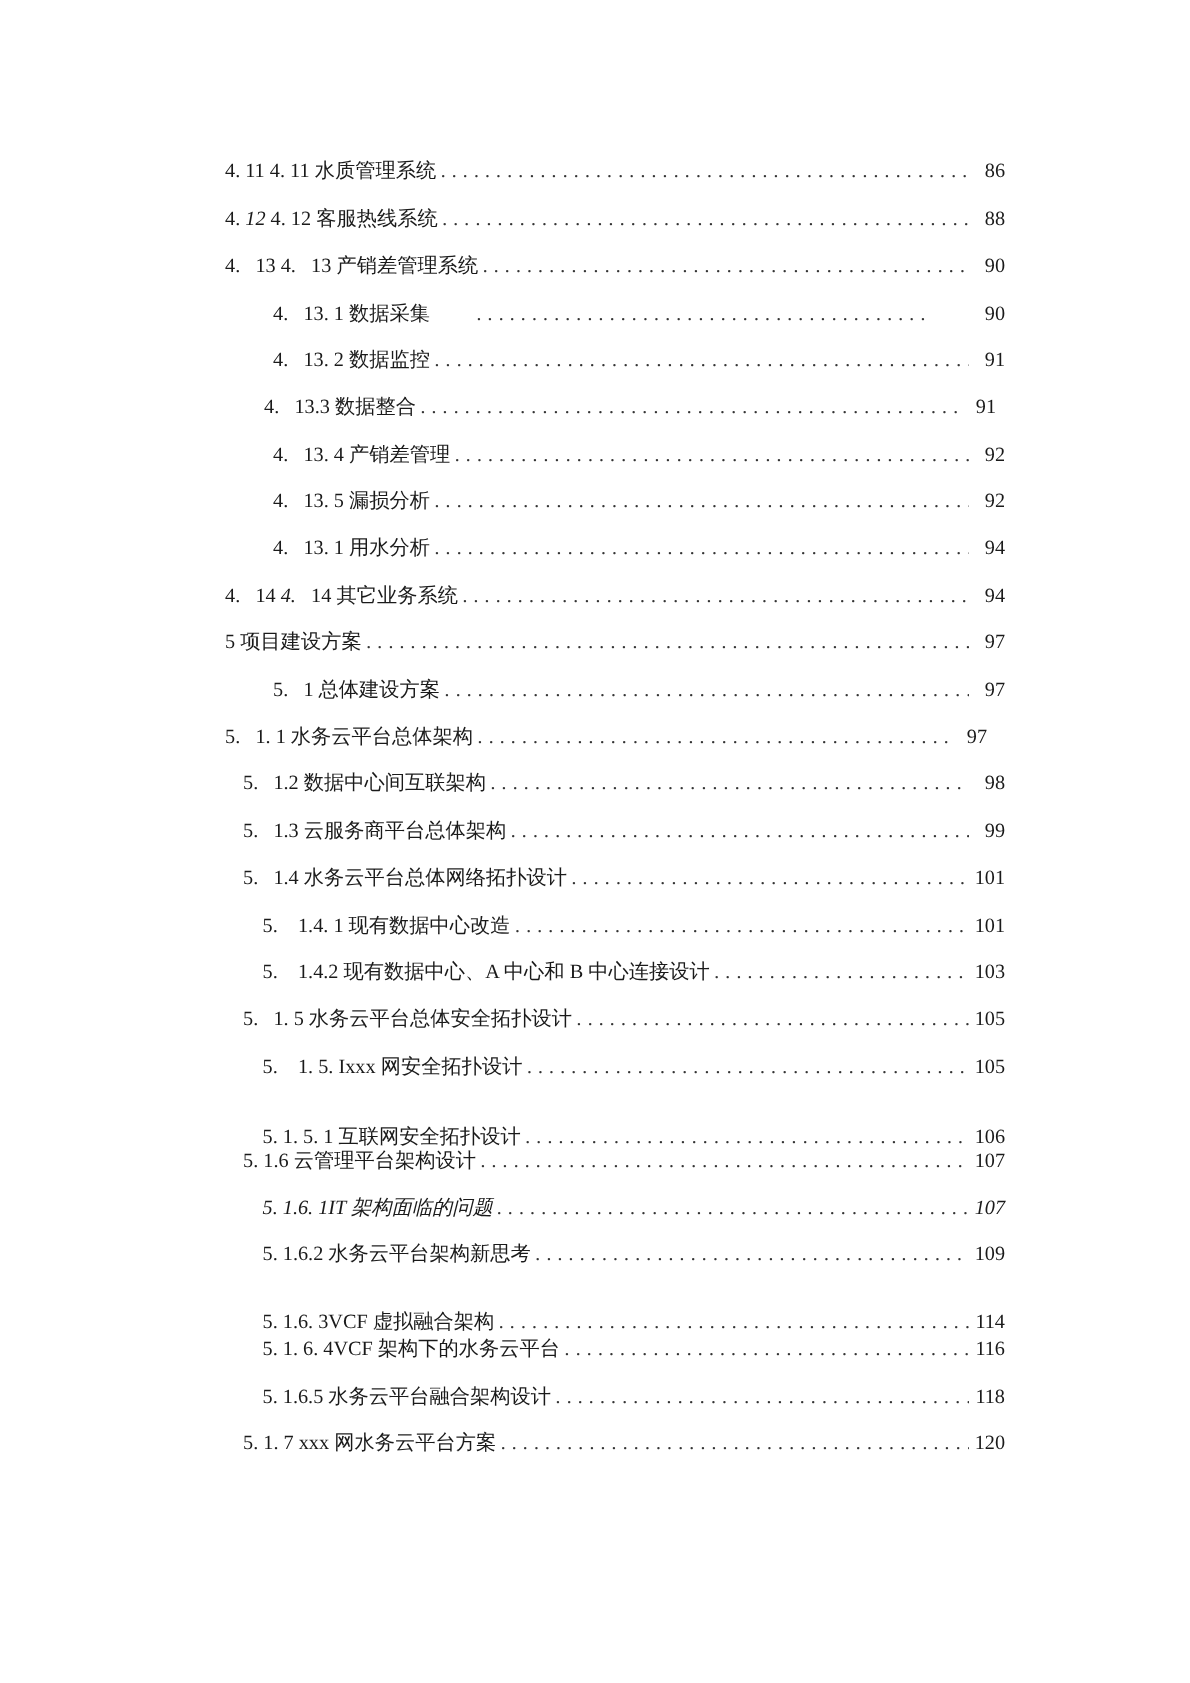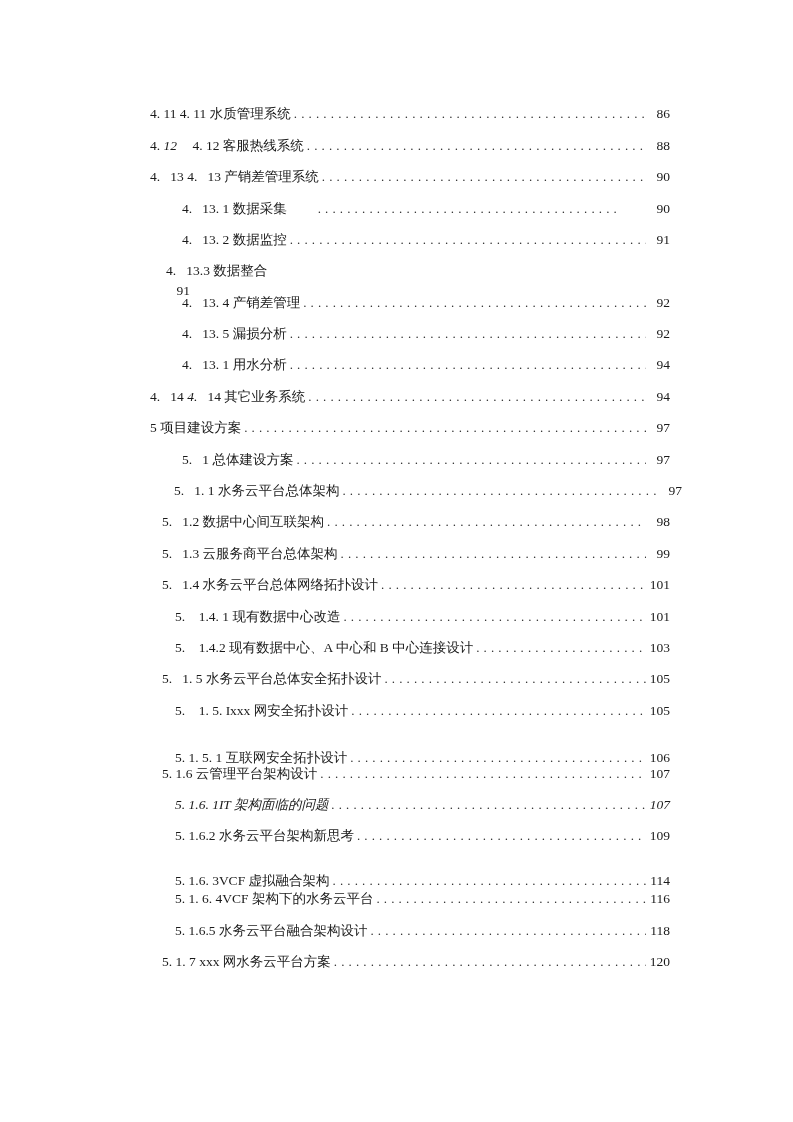--- a/index.html
+++ b/index.html
@@ -57,40 +57,40 @@
 </head>
 <body>
 
 <div class="toc" id="toc">
     <div class="toc-entry" style="left: 150px; top: 104px; width: 520px;">
       <span class="toc-title"><span style="white-space: pre;">4. 11 4. 11 </span><span>水质管理系统</span></span>
       <span class="toc-leader"></span>
       <span class="toc-page">86</span>
     </div>
     <div class="toc-entry" style="left: 150px; top: 136px; width: 520px;">
-      <span class="toc-title"><span style="white-space: pre;">4. </span><span class="it">12</span><span style="white-space: pre; margin-left: 12px;"> 4. 12 </span><span>客服热线系统</span></span>
+      <span class="toc-title"><span style="white-space: pre;">4. </span><span class="it">12</span><span style="white-space: pre;"> 4. 12 </span><span>客服热线系统</span></span>
       <span class="toc-leader"></span>
       <span class="toc-page">88</span>
     </div>
     <div class="toc-entry" style="left: 150px; top: 167px; width: 520px;">
       <span class="toc-title"><span style="white-space: pre;">4.   13 4.   13 </span><span>产销差管理系统</span></span>
       <span class="toc-leader"></span>
       <span class="toc-page">90</span>
     </div>
     <div class="toc-entry" style="left: 182px; top: 199px; width: 488px; gap: 28px;">
       <span class="toc-title"><span style="white-space: pre;">4.   13. 1 </span><span>数据采集</span></span>
       <span class="toc-leader"></span>
       <span class="toc-page">90</span>
     </div>
     <div class="toc-entry" style="left: 182px; top: 230px; width: 488px;">
       <span class="toc-title"><span style="white-space: pre;">4.   13. 2 </span><span>数据监控</span></span>
       <span class="toc-leader"></span>
       <span class="toc-page">91</span>
     </div>
-    <div class="toc-entry" style="left: 166px; top: 261px; width: 488px; flex-direction: column;">
+    <div class="toc-entry" style="left: 176px; top: 261px; width: 488px;">
       <span class="toc-title"><span style="white-space: pre;">4.   13.3 </span><span>数据整合</span></span>
       <span class="toc-leader"></span>
       <span class="toc-page">91</span>
     </div>
     <div class="toc-entry" style="left: 182px; top: 293px; width: 488px;">
       <span class="toc-title"><span style="white-space: pre;">4.   13. 4 </span><span>产销差管理</span></span>
       <span class="toc-leader"></span>
       <span class="toc-page">92</span>
     </div>
     <div class="toc-entry" style="left: 182px; top: 324px; width: 488px;">
@@ -111,21 +111,21 @@
     <div class="toc-entry" style="left: 150px; top: 418px; width: 520px; align-items: center;">
       <span class="toc-title"><span style="white-space: pre;">5 </span><span>项目建设方案</span></span>
       <span class="toc-leader"></span>
       <span class="toc-page">97</span>
     </div>
     <div class="toc-entry" style="left: 182px; top: 450px; width: 488px;">
       <span class="toc-title"><span style="white-space: pre;">5.   1 </span><span>总体建设方案</span></span>
       <span class="toc-leader"></span>
       <span class="toc-page">97</span>
     </div>
-    <div class="toc-entry" style="left: 174px; top: 481px; width: 508px;">
+    <div class="toc-entry" style="left: 150px; top: 481px; width: 508px;">
       <span class="toc-title"><span style="white-space: pre;">5.   1. 1 </span><span>水务云平台总体架构</span></span>
       <span class="toc-leader"></span>
       <span class="toc-page">97</span>
     </div>
     <div class="toc-entry" style="left: 162px; top: 512px; width: 508px;">
       <span class="toc-title"><span style="white-space: pre;">5.   1.2 </span><span>数据中心间互联架构</span></span>
       <span class="toc-leader"></span>
       <span class="toc-page">98</span>
     </div>
     <div class="toc-entry" style="left: 162px; top: 544px; width: 508px;">

